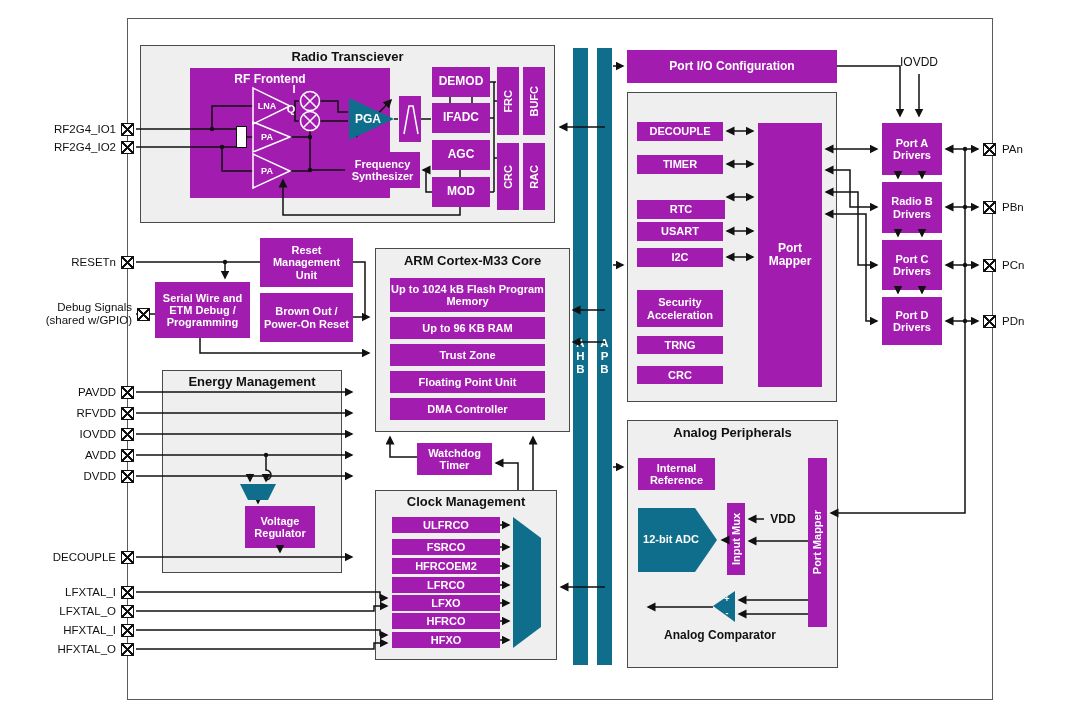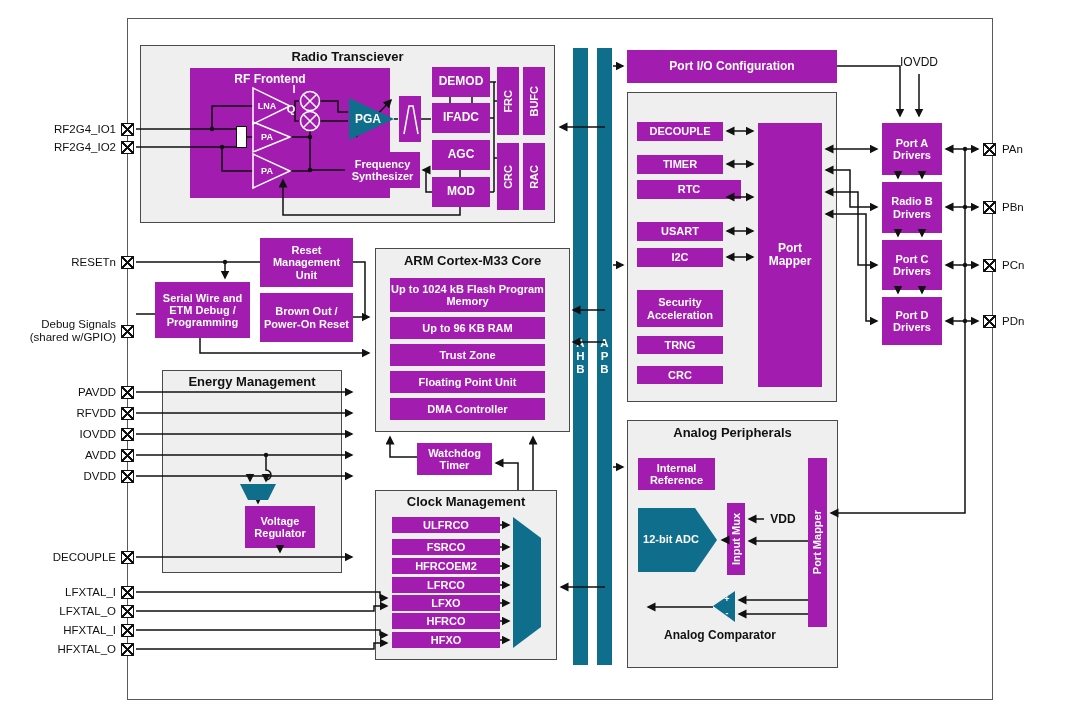--- a/index.html
+++ b/index.html
@@ -98,21 +98,21 @@
       <span>AHB</span>
     </div>
   <div class="busbar" style="left:597px;top:48px;width:15px;height:617px;">
       <span>APB</span>
     </div>
 
   <div class="blk f12" style="left:627px;top:50px;width:210px;height:33px;">Port I/O Configuration</div>
   <div class="panel" style="left:627px;top:92px;width:210px;height:310px;"></div>
   <div class="blk f11" style="left:637px;top:122px;width:86px;height:19px;">DECOUPLE</div>
   <div class="blk f11" style="left:637px;top:155px;width:86px;height:19px;">TIMER</div>
-  <div class="blk f11" style="left:637px;top:180px;width:104px;height:19px;">RTC</div>
+  <div class="blk f11" style="left:637px;top:200px;width:88px;height:19px;">RTC</div>
   <div class="blk f11" style="left:637px;top:222px;width:86px;height:19px;">USART</div>
   <div class="blk f11" style="left:637px;top:248px;width:86px;height:19px;">I2C</div>
   <div class="blk f11" style="left:637px;top:290px;width:86px;height:37px;padding:2px;">Security Acceleration</div>
   <div class="blk f11" style="left:637px;top:336px;width:86px;height:18px;">TRNG</div>
   <div class="blk f11" style="left:637px;top:366px;width:86px;height:18px;">CRC</div>
   <div class="blk f12" style="left:758px;top:123px;width:64px;height:264px;padding:4px;">Port Mapper</div>
 
   <div class="panel" style="left:627px;top:420px;width:211px;height:248px;"></div>
   <div class="ptitle" style="left:627px;top:425px;width:211px;">Analog Peripherals</div>
   <div class="blk f11" style="left:638px;top:458px;width:77px;height:32px;padding:2px;">Internal Reference</div>
@@ -289,21 +289,21 @@
       <span class="pinbox"></span>
     </div>
   <div class="lpin" style="top:137px;">
       <span class="plab">RF2G4_IO2</span>
       <span class="pinbox"></span>
     </div>
   <div class="lpin" style="top:252px;">
       <span class="plab">RESETn</span>
       <span class="pinbox"></span>
     </div>
-  <div class="lpin" style="top:314px;height:34px;">
+  <div class="lpin" style="top:297px;height:34px;padding-left:16px;">
       <span class="plab" style="width:100px;">Debug Signals (shared w/GPIO)</span>
       <span class="pinbox"></span>
     </div>
   <div class="lpin" style="top:382px;">
       <span class="plab">PAVDD</span>
       <span class="pinbox"></span>
     </div>
   <div class="lpin" style="top:403px;">
       <span class="plab">RFVDD</span>
       <span class="pinbox"></span>

